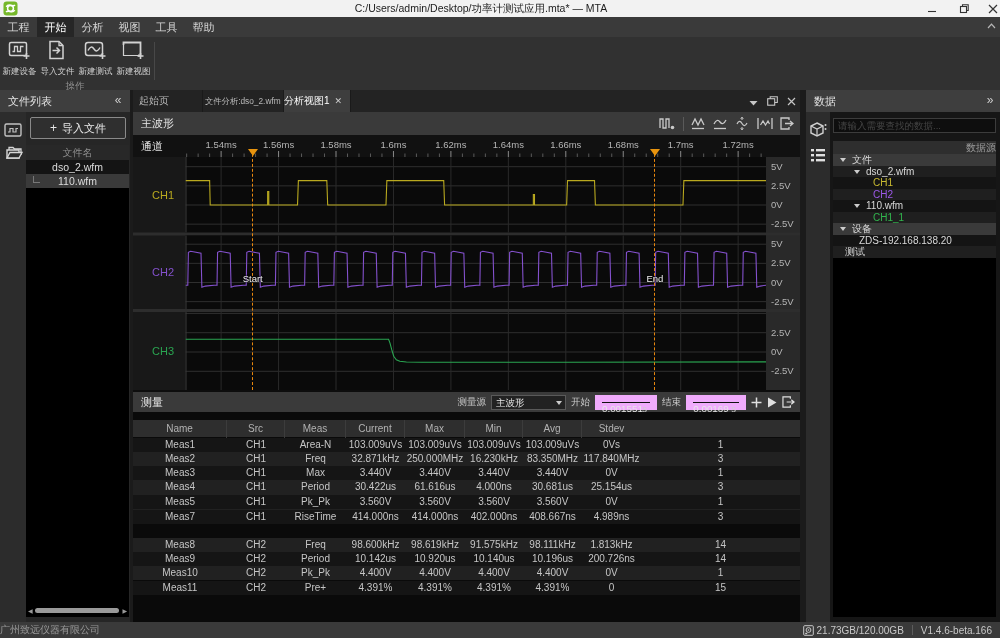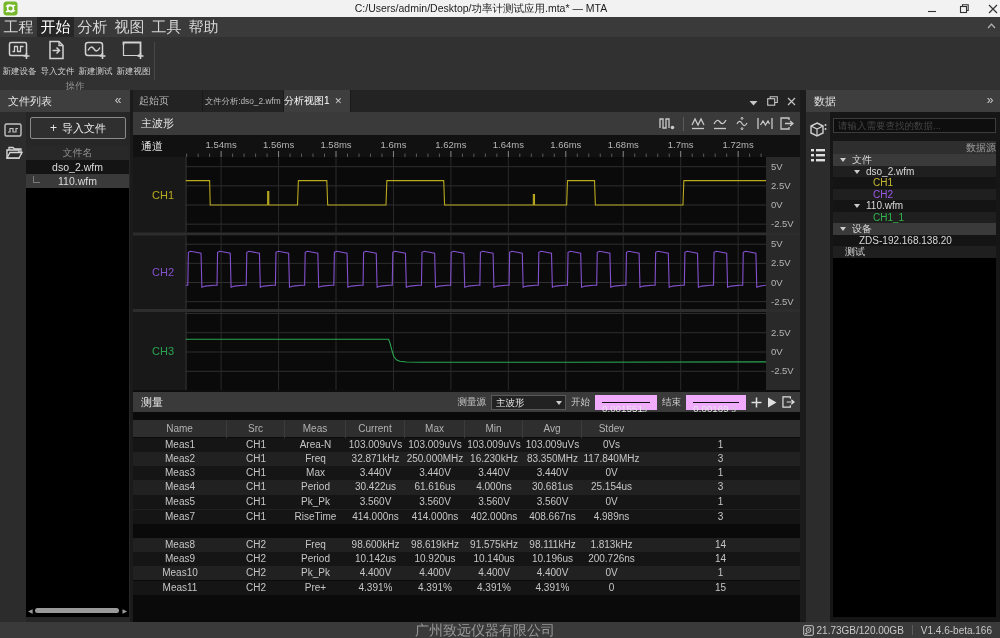--- a/index.html
+++ b/index.html
@@ -13,21 +13,21 @@
 #logo { left:3px; top:1px; width:15px; height:15px; }
 #win-title { left:0; top:0; width:962px; height:17px; text-align:center; font-size:10.5px;
   color:#1c1c1c; line-height:17px; }
 .winbtn { top:0; width:28px; height:17px; color:#333; text-align:center; }
 .winbtn svg { margin-top:3px; }
 #btn-min { left:918px; } #btn-max { left:950px; } #btn-close { left:979px; }
 
 
 #menubar { left:0; top:17px; width:1000px; height:20px; background:#3a3a3a; }
 .menu-item { position:absolute; top:0; height:20px; width:37px; text-align:center; line-height:20px;
-  font-size:15px; color:#d6d6d6; white-space:nowrap; }
+  font-size:11px; color:#d6d6d6; white-space:nowrap; }
 .menu-item.active { background:#262626; color:#ffffff; }
 #ribbon-collapse { left:984px; top:17px; width:14px; height:18px; color:#bbb; font-size:9px;
   text-align:center; line-height:18px; }
 
 
 #ribbon { left:0; top:37px; width:1000px; height:53px; background:#313131; }
 .rb-btn { position:absolute; top:3px; width:37px; height:40px; text-align:center; }
 .rb-btn svg { display:inline-block; }
 .rb-label { position:absolute; top:26px; left:50%; transform:translateX(-50%); white-space:nowrap;
   font-size:8.5px; color:#cfcfcf; }
@@ -125,21 +125,21 @@
 #below-tree { position:absolute; left:3px; width:163px; background:#000; }
 
 
 #split-left { left:130px; top:90px; width:3px; height:532px; background:#1b1b1b; }
 #split-right { left:800px; top:90px; width:6px; height:532px; background:#1b1b1b; }
 #gap1 { left:133px; top:390px; width:667px; height:2px; background:#0d0d0d; }
 #gap2 { left:133px; top:412px; width:667px; height:8px; background:#0a0a0a; }
 
 
 #statusbar { left:0; top:622px; width:1000px; height:16px; background:#3a3a3a; }
-#status-company { left:0; top:0; width:970px; text-align:center; font-size:14px; color:#989898; line-height:16px; }
+#status-company { left:0; top:0; width:970px; font-size:10px; color:#989898; line-height:16px; }
 #status-right { position:absolute; right:8px; top:0; height:16px; display:flex; align-items:center; gap:8px; }
 #status-disk { color:#c8c8c8; font-size:10px; display:flex; align-items:center; gap:3px; }
 #status-sep { width:1px; height:10px; background:#5c5c5c; }
 #status-version { color:#c8c8c8; font-size:10px; }
 </style>
 </head>
 <body>
 
 <div id="app">
 
@@ -434,20 +434,28 @@
         <line x1="490.2446808510636" y1="177" x2="490.2446808510636" y2="255" stroke="#2a2a2a" stroke-width="1"></line>
         <line x1="547.691489361702" y1="177" x2="547.691489361702" y2="255" stroke="#2a2a2a" stroke-width="1"></line>
         <line x1="605.1382978723403" y1="177" x2="605.1382978723403" y2="255" stroke="#2a2a2a" stroke-width="1"></line>
         <line x1="53" y1="177" x2="53" y2="255" stroke="#3a3a3a" stroke-width="1"></line>
         <text x="19" y="220" fill="#2aa551" font-size="11" font-family="Liberation Sans, sans-serif">CH3</text>
         <text x="638" y="200.7" fill="#b5b5b5" font-size="9.5" font-family="Liberation Sans, sans-serif">2.5V</text>
         <text x="638" y="220" fill="#b5b5b5" font-size="9.5" font-family="Liberation Sans, sans-serif">0V</text>
         <text x="638" y="239.3" fill="#b5b5b5" font-size="9.5" font-family="Liberation Sans, sans-serif">-2.5V</text>
         <path d="M52.50 204.26L255.57 204.26L257.01 208.12L258.73 214.68L260.74 221.25L263.33 224.72L266.78 226.26L273.38 226.96L289.18 227.27L432.80 227.27L633.00 226.88" fill="none" stroke="#2aa551" stroke-width="1.1" clip-path="url(#clip2)"></path>
       </svg></div>
+  <div id="cursor-layer" class="abs">
+      <div class="cursor-line" style="left: 118.913px; height: 241px;"></div>
+      <div class="cursor-tri" style="left: 114.713px; top: 14px;"></div>
+      <div class="cursor-label" style="left: 105.713px; top: 138px; width: 28px; text-align: center;">Start</div>
+      <div class="cursor-line" style="left: 521.04px; height: 241px;"></div>
+      <div class="cursor-tri" style="left: 516.84px; top: 14px;"></div>
+      <div class="cursor-label" style="left: 507.84px; top: 138px; width: 28px; text-align: center;">End</div>
+    </div>
   <div id="gap1" class="abs"></div>
 
   <div id="measure-bar" class="abs">
     <div id="measure-title" class="abs">测量</div>
     <div id="measure-controls">
       <span class="mc-label">测量源</span>
       <div id="measure-src">
         <span>主波形</span>
         <span class="dd-arrow"></span>
       </div>

